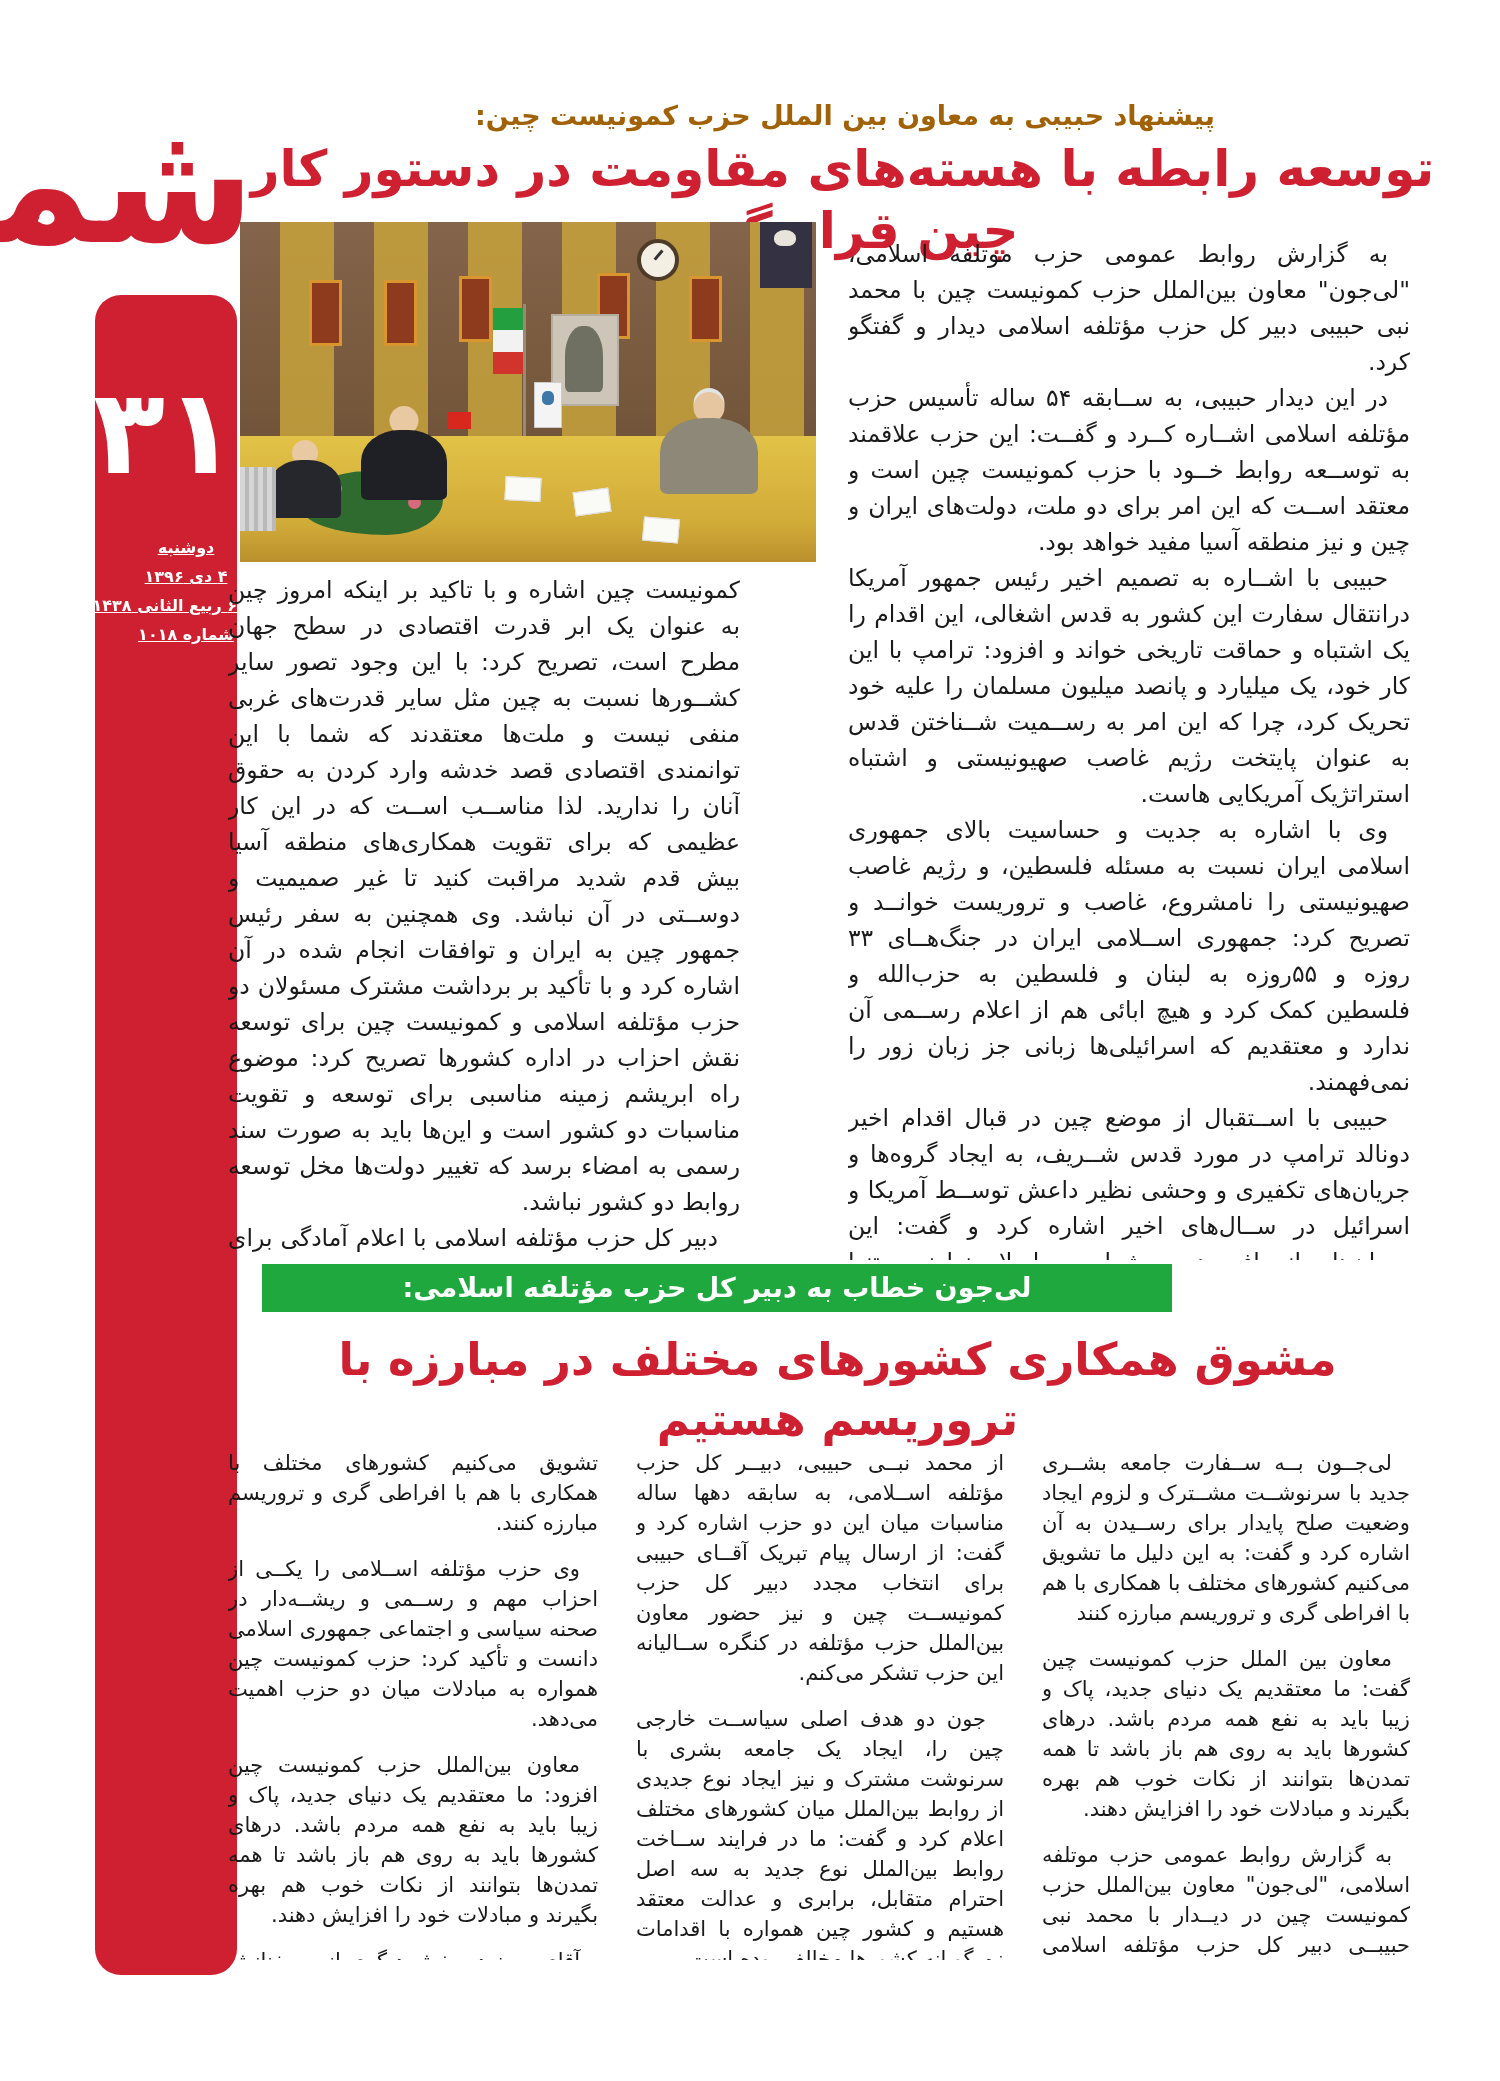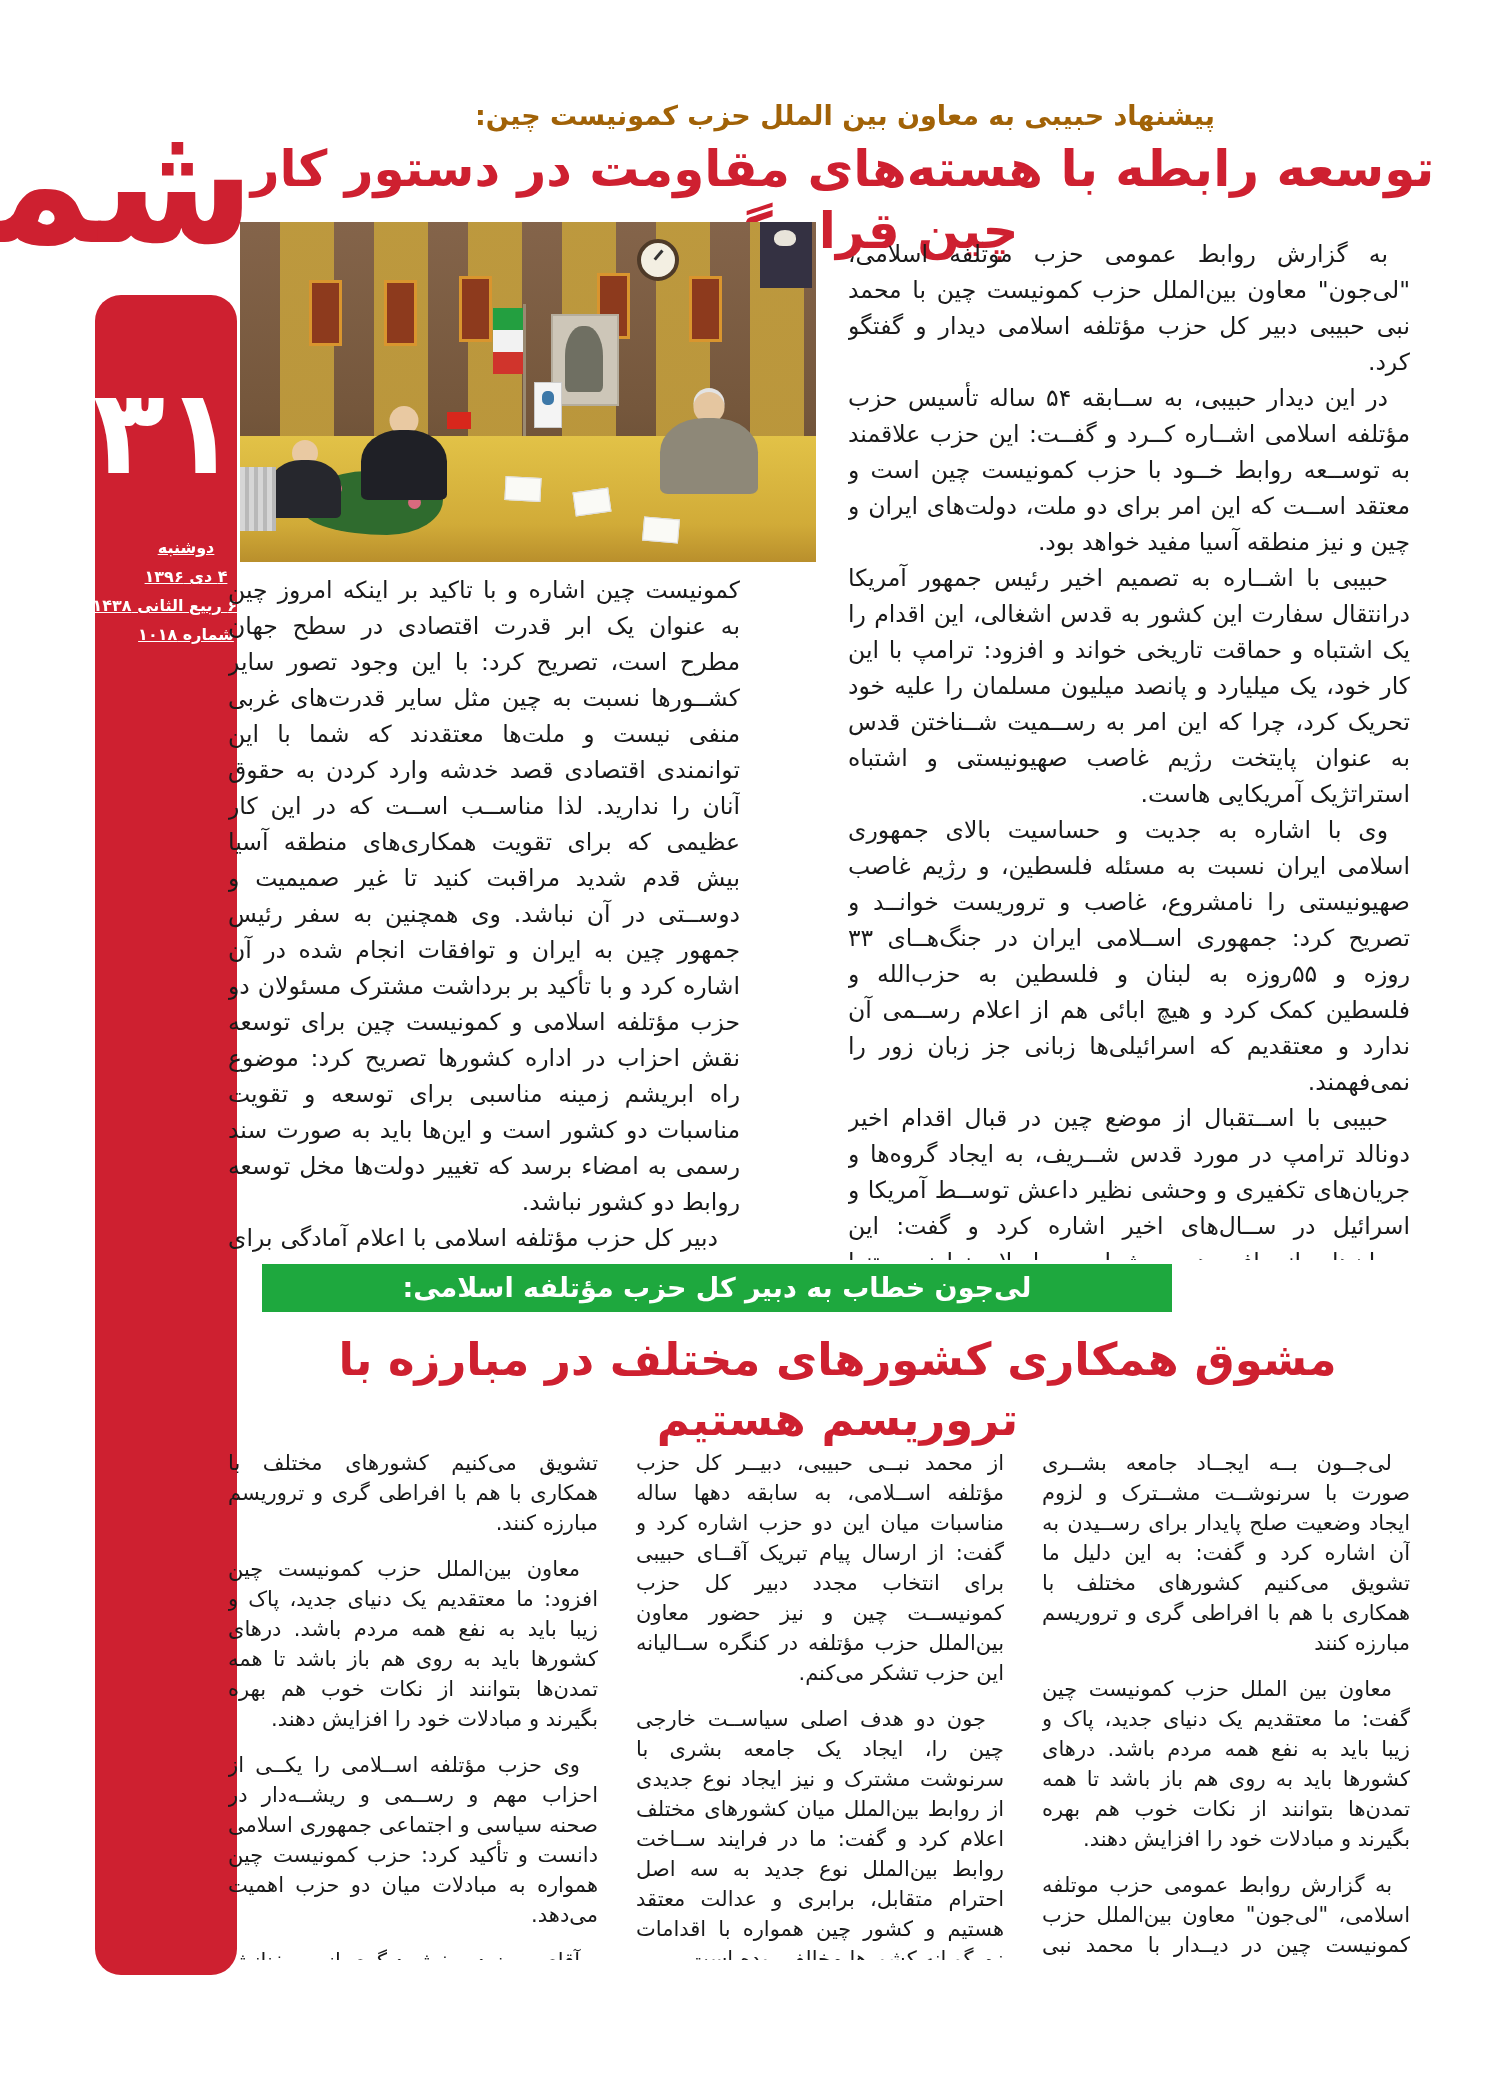--- a/index.html
+++ b/index.html
@@ -185,32 +185,32 @@
     <p>دبیر کل حزب مؤتلفه اسلامی با اعلام آمادگی برای گسترش همکاری‌های این حزب و حزب کمونیست چین گفت: معتقدیم در این زمینه بهتر است برای تبادل کارشناسان اقدامات جدیدی صورت گیرد.</p>
 
   </section>
 
   <div class="banner">
     <span>لی‌جون خطاب به دبیر کل حزب مؤتلفه اسلامی:</span>
   </div>
   <h2 class="headline2">مشوق همکاری کشورهای مختلف در مبارزه با تروریسم هستیم</h2>
 
   <section class="col a2 a2-c1">
-    <p>لی‌جــون بــه ایجــاد جامعه بشــری صورت با سرنوشــت مشــترک و لزوم ایجاد وضعیت صلح پایدار برای رســیدن به آن اشاره کرد و گفت: به این دلیل ما تشویق می‌کنیم کشورهای مختلف با همکاری با هم با افراطی گری و تروریسم مبارزه کنند</p>
+    <p>لی‌جــون بــه ســفارت جامعه بشــری جدید با سرنوشــت مشــترک و لزوم ایجاد وضعیت صلح پایدار برای رســیدن به آن اشاره کرد و گفت: به این دلیل ما تشویق می‌کنیم کشورهای مختلف با همکاری با هم با افراطی گری و تروریسم مبارزه کنند</p>
     <p>معاون بین الملل حزب کمونیست چین گفت: ما معتقدیم یک دنیای جدید، پاک و زیبا باید به نفع همه مردم باشد. درهای کشورها باید به روی هم باز باشد تا همه تمدن‌ها بتوانند از نکات خوب هم بهره بگیرند و مبادلات خود را افزایش دهند.</p>
     <p>به گزارش روابط عمومی حزب موتلفه اسلامی، "لی‌جون" معاون بین‌الملل حزب کمونیست چین در دیــدار با محمد نبی حبیبــی دبیر کل حزب مؤتلفه اسلامی گفت: تصمیم اخیر ترامپ موجب نا آرامی جدید در منطقه خواهد شد.</p>
 
   </section>
 
   <section class="col a2 a2-c2">
     <p class="cont">از محمد نبــی حبیبی، دبیــر کل حزب مؤتلفه اســلامی، به سابقه دهها ساله مناسبات میان این دو حزب اشاره کرد و گفت: از ارسال پیام تبریک آقــای حبیبی برای انتخاب مجدد دبیر کل حزب کمونیســت چین و نیز حضور معاون بین‌الملل حزب مؤتلفه در کنگره ســالیانه این حزب تشکر می‌کنم.</p>
     <p>جون دو هدف اصلی سیاســت خارجی چین را، ایجاد یک جامعه بشری با سرنوشت مشترک و نیز ایجاد نوع جدیدی از روابط بین‌الملل میان کشورهای مختلف اعلام کرد و گفت: ما در فرایند ســاخت روابط بین‌الملل نوع جدید به سه اصل احترام متقابل، برابری و عدالت معتقد هستیم و کشور چین همواره با اقدامات زورگویانه کشورها مخالف بوده است.</p>
     <p>وی به ایجاد جامعه بشری جدید با سرنوشت مشــترک و لزوم ایجاد وضعیت صلح پایدار برای رســیدن به آن اشاره کرد و گفت: به این دلیل ما</p>
   </section>
 
   <section class="col a2 a2-c3">
     <p class="cont">تشویق می‌کنیم کشورهای مختلف با همکاری با هم با افراطی گری و تروریسم مبارزه کنند.</p>
+    <p>وی حزب مؤتلفه اســلامی را یکــی از احزاب مهم و رســمی و ریشــه‌دار در صحنه سیاسی و اجتماعی جمهوری اسلامی دانست و تأکید کرد: حزب کمونیست چین همواره به مبادلات میان دو حزب اهمیت می‌دهد.</p>
     <p>معاون بین‌الملل حزب کمونیست چین افزود: ما معتقدیم یک دنیای جدید، پاک و زیبا باید به نفع همه مردم باشد. درهای کشورها باید به روی هم باز باشد تا همه تمدن‌ها بتوانند از نکات خوب هم بهره بگیرند و مبادلات خود را افزایش دهند.</p>
-    <p>وی حزب مؤتلفه اســلامی را یکــی از احزاب مهم و رســمی و ریشــه‌دار در صحنه سیاسی و اجتماعی جمهوری اسلامی دانست و تأکید کرد: حزب کمونیست چین همواره به مبادلات میان دو حزب اهمیت می‌دهد.</p>
     <p>آقای جون در بخش دیگری از ســخنانش به تصمیم ترامپ در مورد بیت‌المقدس اشاره کرد و آن را موجب نا آرامی جدید در منطقه خاورمیانه و نیز میان اسرائیل و فلسطین خواند و گفت: کشور چین همواره از مردم فلسطین و تلاش‌های آنان حمایت کرده و می‌کند.</p>
   </section>
 
 </div>
 
 </body></html>

